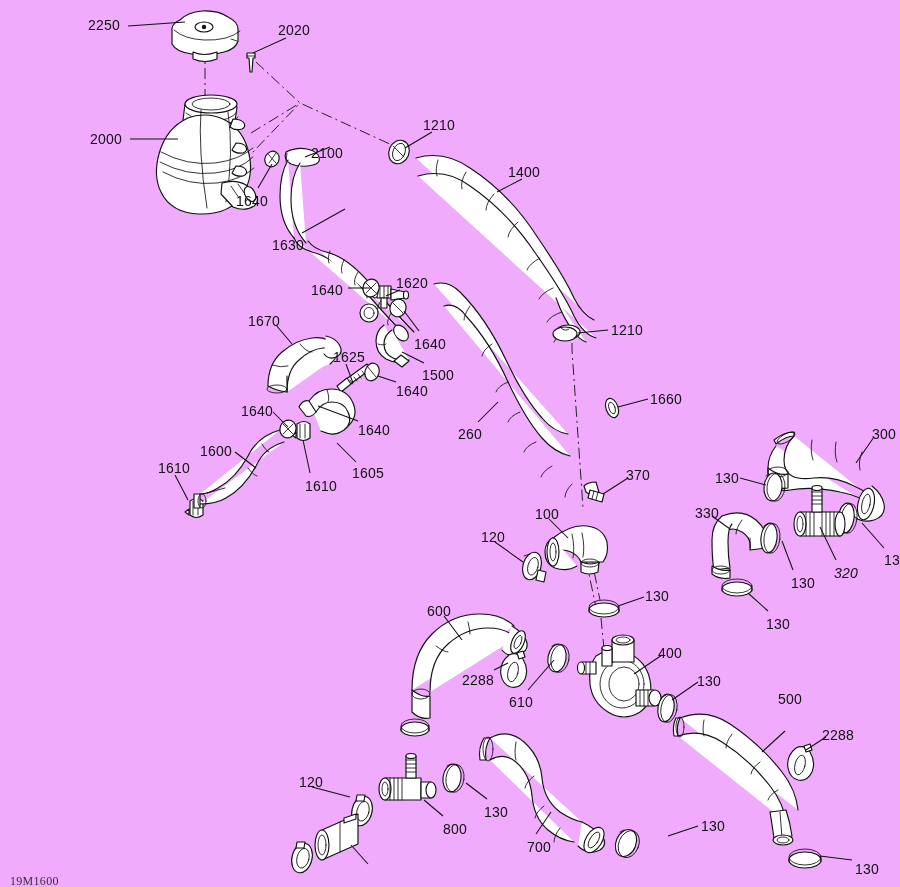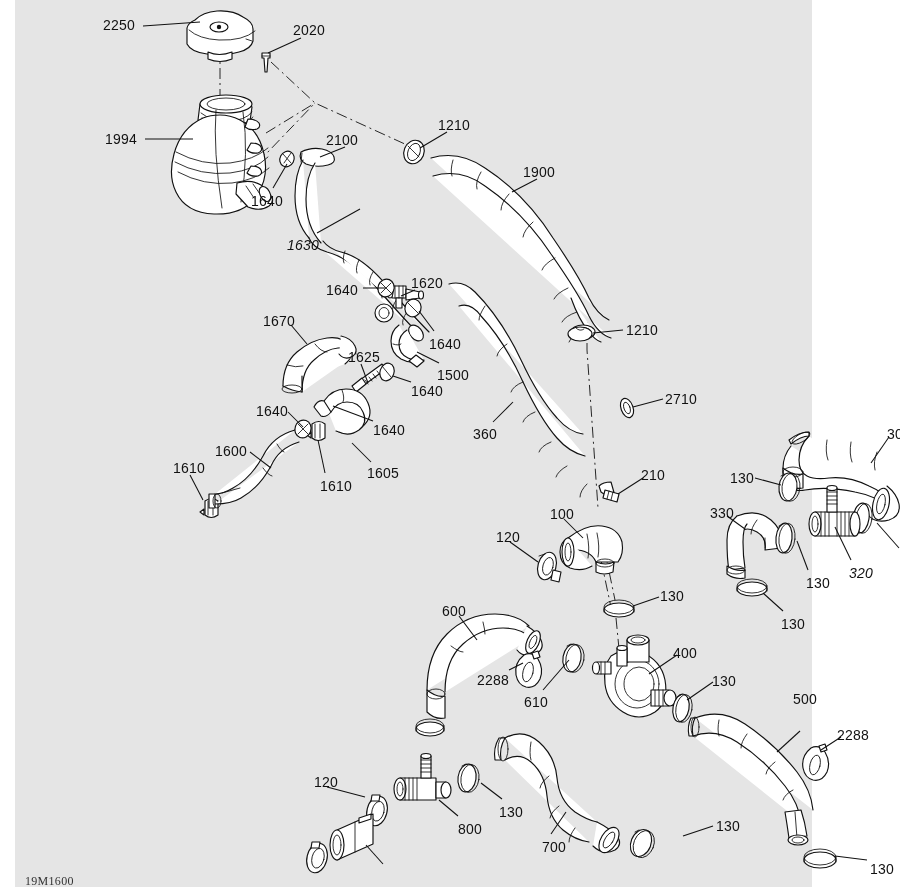--- a/index.html
+++ b/index.html
@@ -1,17 +1,17 @@
 <!DOCTYPE html>
 <html><head>
 <meta charset="utf-8">
 <style>
   html,body{margin:0;padding:0;background:#ffffff;}
   body{width:900px;height:887px;overflow:hidden;font-family:"Liberation Sans",sans-serif;}
-  #sheet{position:relative;width:797px;height:887px;background:#e5e5e5;margin-left:15px;}
+  #sheet{position:relative;width:900px;height:887px;background:#f0abfc;}
   #art{position:absolute;left:0;top:0;width:900px;height:887px;}
   .lbl{position:absolute;font-family:"Liberation Sans",sans-serif;font-size:14px;color:#111;
        white-space:nowrap;letter-spacing:.2px;line-height:14px;}
   .wm{position:absolute;left:10px;top:874px;font-family:Liberation Serif, serif;
       font-size:12px;color:#333;letter-spacing:.3px;}
   .ln{stroke:#111;stroke-width:1.05;fill:none;}
   .part{stroke:#111;stroke-width:1.15;fill:#fff;stroke-linejoin:round;stroke-linecap:round;}
   .thin{stroke:#111;stroke-width:.85;fill:none;stroke-linecap:round;}
   .axis{stroke:#111;stroke-width:.9;fill:none;stroke-dasharray:11 4 2 4;}
 </style>
@@ -512,43 +512,43 @@
         <path class="ln" d="M487 799 L466 783"></path>
         <path class="ln" d="M536 834 L551 812"></path>
         <path class="ln" d="M368 864 L351 845"></path>
       </g>
 
   </svg>
 
   <div id="labels">
       <div class="lbl" style="left: 88px; top: 18px;">2250</div>
       <div class="lbl" style="left: 278px; top: 23px;">2020</div>
-      <div class="lbl" style="left: 90px; top: 132px;">1994</div>
+      <div class="lbl" style="left: 90px; top: 132px;">2000</div>
       <div class="lbl" style="left: 236px; top: 194px;">1640</div>
-      <div class="lbl" style="left: 311px; top: 133px;">2100</div>
-      <div class="lbl" style="left: 272px; top: 238px; font-style: italic;">1630</div>
+      <div class="lbl" style="left: 311px; top: 146px;">2100</div>
+      <div class="lbl" style="left: 272px; top: 238px;">1630</div>
       <div class="lbl" style="left: 423px; top: 118px;">1210</div>
-      <div class="lbl" style="left: 508px; top: 165px;">1900</div>
+      <div class="lbl" style="left: 508px; top: 165px;">1400</div>
       <div class="lbl" style="left: 311px; top: 283px;">1640</div>
       <div class="lbl" style="left: 396px; top: 276px; text-align: right;">1620</div>
       <div class="lbl" style="left: 414px; top: 337px;">1640</div>
       <div class="lbl" style="left: 422px; top: 368px;">1500</div>
       <div class="lbl" style="left: 248px; top: 314px; text-align: right;">1670</div>
       <div class="lbl" style="left: 333px; top: 350px;">1625</div>
       <div class="lbl" style="left: 396px; top: 384px;">1640</div>
       <div class="lbl" style="left: 241px; top: 404px;">1640</div>
       <div class="lbl" style="left: 358px; top: 423px;">1640</div>
       <div class="lbl" style="left: 200px; top: 444px;">1600</div>
       <div class="lbl" style="left: 352px; top: 466px;">1605</div>
       <div class="lbl" style="left: 158px; top: 461px;">1610</div>
       <div class="lbl" style="left: 305px; top: 479px;">1610</div>
       <div class="lbl" style="left: 611px; top: 323px;">1210</div>
-      <div class="lbl" style="left: 650px; top: 392px;">2710</div>
-      <div class="lbl" style="left: 458px; top: 427px;">360</div>
-      <div class="lbl" style="left: 626px; top: 468px;">210</div>
+      <div class="lbl" style="left: 650px; top: 392px;">1660</div>
+      <div class="lbl" style="left: 458px; top: 427px;">260</div>
+      <div class="lbl" style="left: 626px; top: 468px;">370</div>
       <div class="lbl" style="left: 535px; top: 507px;">100</div>
       <div class="lbl" style="left: 481px; top: 530px;">120</div>
       <div class="lbl" style="left: 645px; top: 589px;">130</div>
       <div class="lbl" style="left: 872px; top: 427px;">300</div>
       <div class="lbl" style="left: 715px; top: 471px;">130</div>
       <div class="lbl" style="left: 884px; top: 553px;">130</div>
       <div class="lbl" style="left: 695px; top: 506px;">330</div>
       <div class="lbl" style="left: 834px; top: 566px; font-style: italic;">320</div>
       <div class="lbl" style="left: 791px; top: 576px;">130</div>
       <div class="lbl" style="left: 766px; top: 617px;">130</div>

